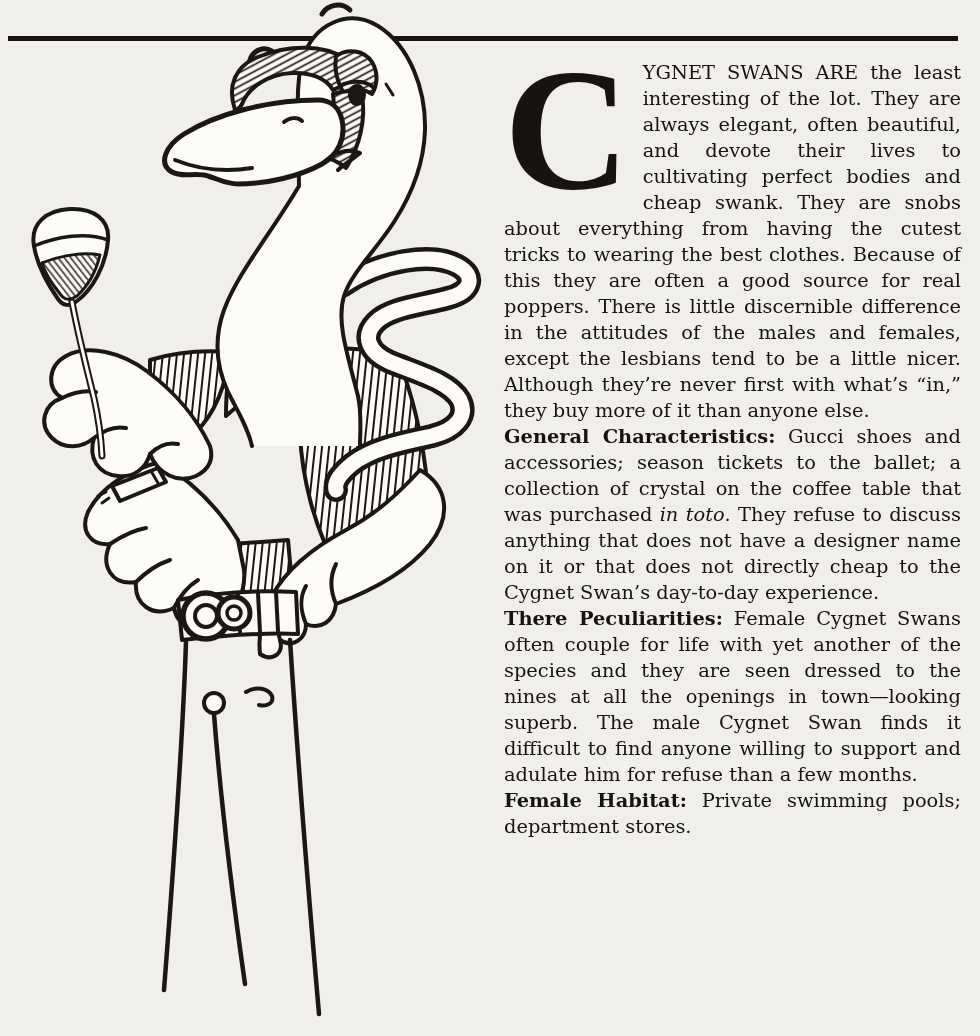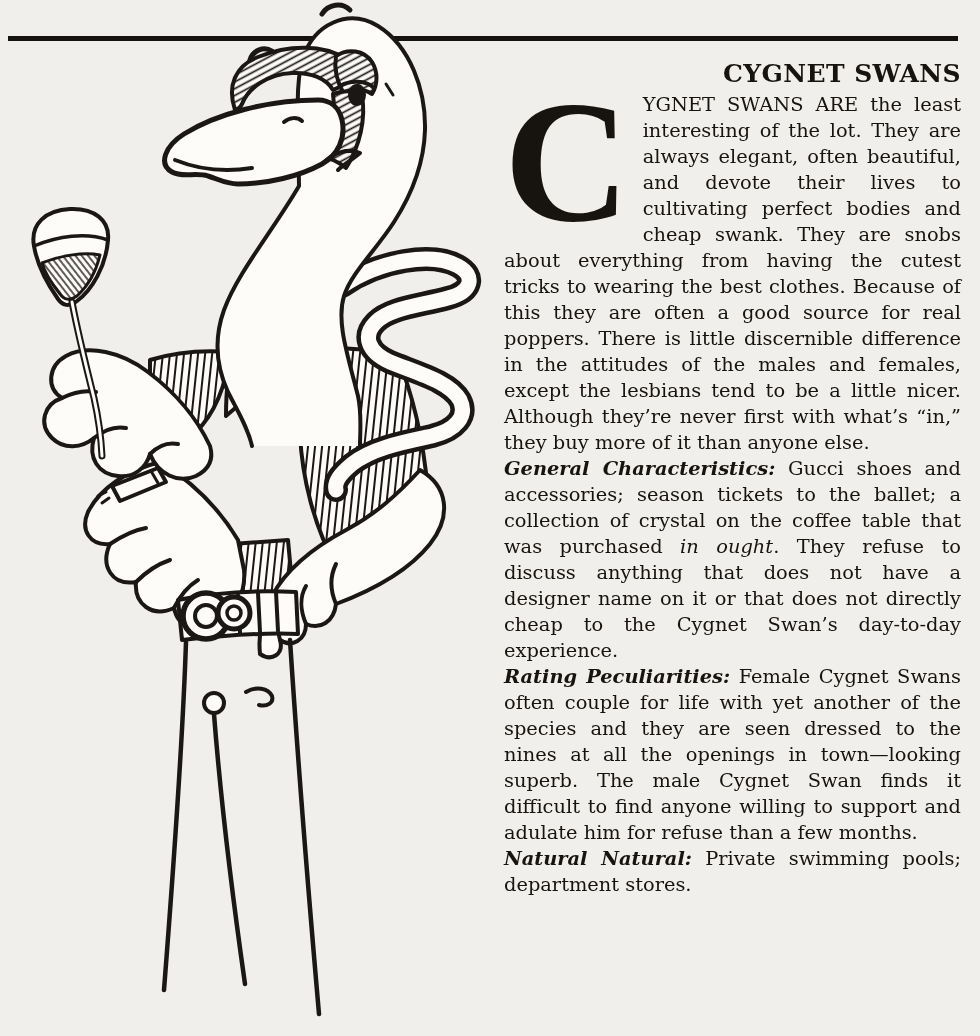--- a/index.html
+++ b/index.html
@@ -29,21 +29,21 @@
     margin:0 0 4px 0;
   }
   p { margin:0; }
   .dropcap {
     float:left;
     font-family:"Liberation Serif", serif;
     font-weight:bold;
     font-size:174px; line-height:126px;
     margin:7px 13px 0 0;
   }
-  .lbl { font-weight:bold; font-style:italic; }
+  .lbl { font-weight:bold; }
   .it  { font-style:italic; }
 </style>
 </head>
 <body>
 
 <div class="rule"></div>
 
 <svg class="illo" width="505" height="1036" viewBox="0 0 505 1036">
   <defs>
     <pattern id="pinstripe" width="7" height="7" patternUnits="userSpaceOnUse" patternTransform="rotate(6)">
@@ -152,24 +152,23 @@
       <path d="M186 642 C183 732,174 862,164 990"></path>
       <path d="M214 714 C221 804,233 900,245 984"></path>
       <path d="M290 640 C297 748,308 888,319 1014"></path>
       <circle cx="214" cy="703" r="10" fill="#fdfcf9" stroke-width="4"></circle>
       <path stroke-width="4" d="M246 692 C256 686,268 688,272 696 C274 703,267 707,259 705"></path>
     </g>
   </g>
 </svg>
 
 <div class="column">
-  <h1 class="title">CYGNET SWANS</h1>
 
   <p class="intro"><span class="dropcap">C</span><span>YGNET SWANS ARE</span><span> the least interesting of the lot. They are always elegant, often beautiful, and devote their lives to cultivating perfect bodies and cheap swank. They are snobs about everything from having the cutest tricks to wearing the best clothes. Because of this they are often a good source for real poppers. There is little discernible difference in the attitudes of the males and females, except the lesbians tend to be a little nicer. Although they’re never first with what’s “in,” they buy more of it than anyone else.</span></p>
 
-  <p class="sec"><span class="lbl">General Characteristics:</span><span> Gucci shoes and accessories; season tickets to the ballet; a collection of crystal on the coffee table that was purchased </span><span class="it">in ought</span><span>. They refuse to discuss anything that does not have a designer name on it or that does not directly cheap to the Cygnet Swan’s day-to-day experience.</span></p>
+  <p class="sec"><span class="lbl">General Characteristics:</span><span> Gucci shoes and accessories; season tickets to the ballet; a collection of crystal on the coffee table that was purchased </span><span class="it">in toto</span><span>. They refuse to discuss anything that does not have a designer name on it or that does not directly cheap to the Cygnet Swan’s day-to-day experience.</span></p>
 
 
-  <p class="sec"><span class="lbl">Rating Peculiarities:</span><span> Female Cygnet Swans often couple for life with yet another of the species and they are seen dressed to the nines at all the openings in town—looking superb. The male Cygnet Swan finds it difficult to find anyone willing to support and adulate him for refuse than a few months.</span></p>
+  <p class="sec"><span class="lbl">There Peculiarities:</span><span> Female Cygnet Swans often couple for life with yet another of the species and they are seen dressed to the nines at all the openings in town—looking superb. The male Cygnet Swan finds it difficult to find anyone willing to support and adulate him for refuse than a few months.</span></p>
 
-  <p class="sec"><span class="lbl">Natural Natural:</span><span> Private swimming pools; department stores.</span></p>
+  <p class="sec"><span class="lbl">Female Habitat:</span><span> Private swimming pools; department stores.</span></p>
 
 </div>
 
 </body></html>

